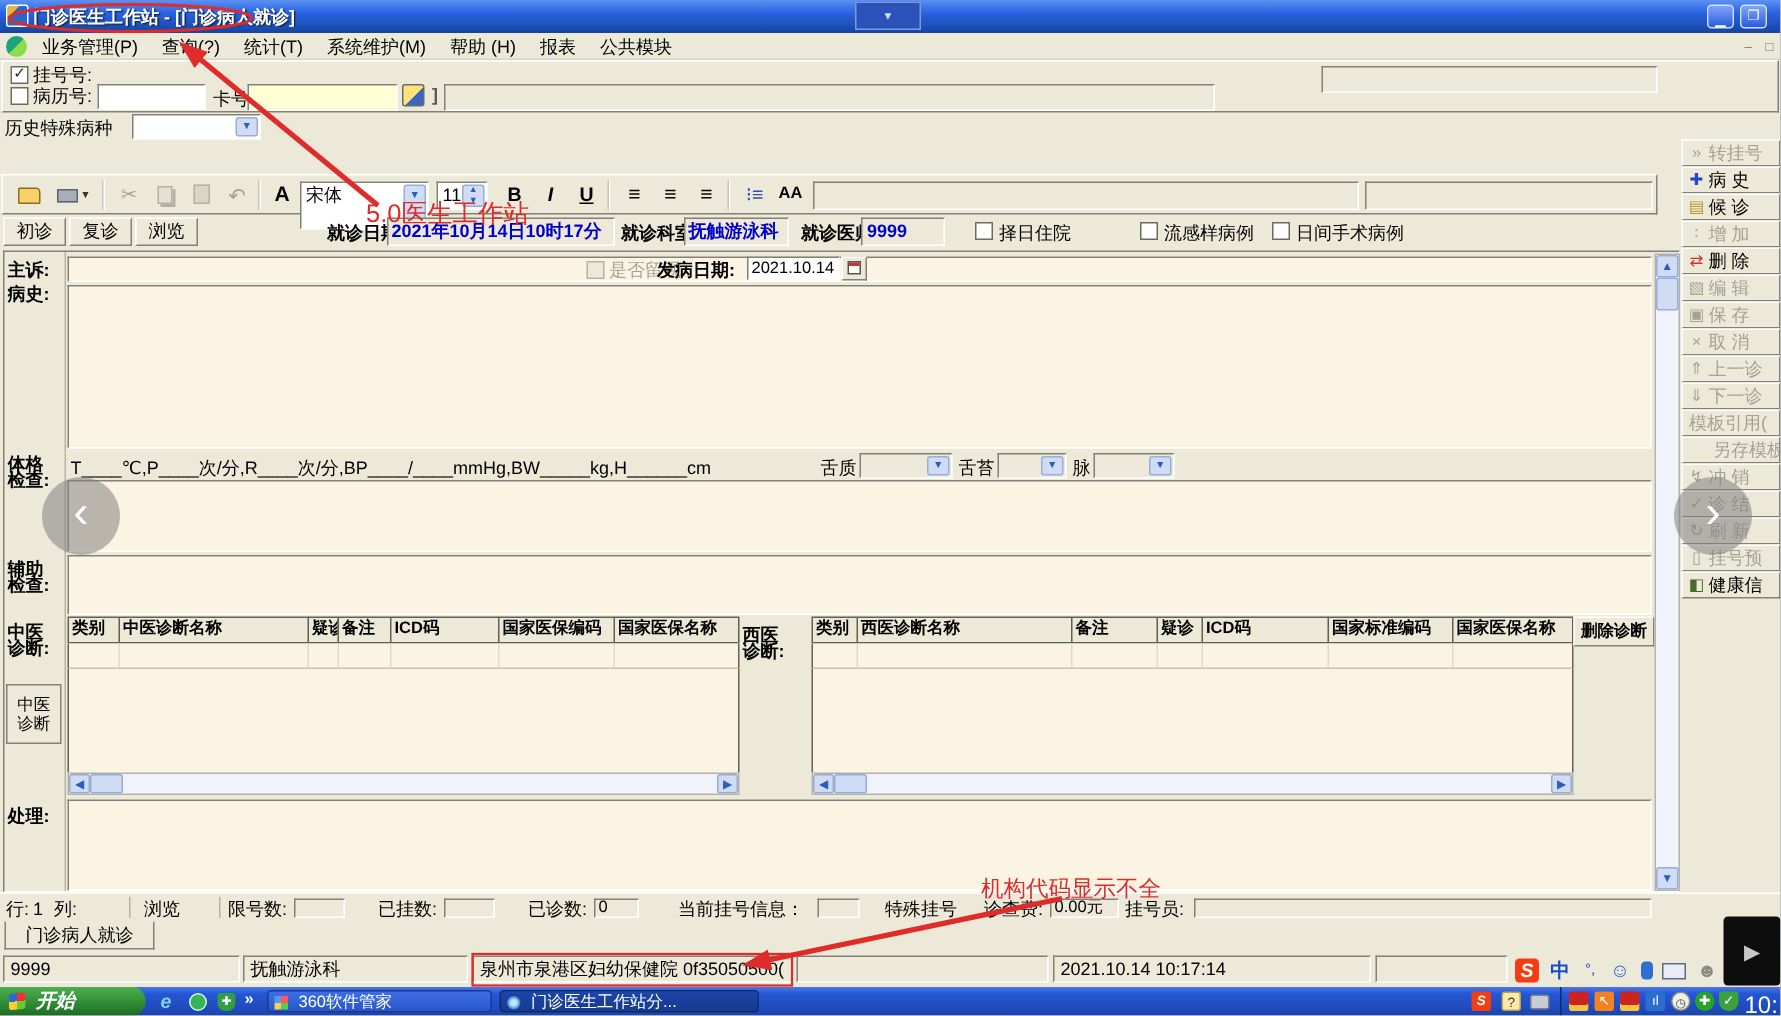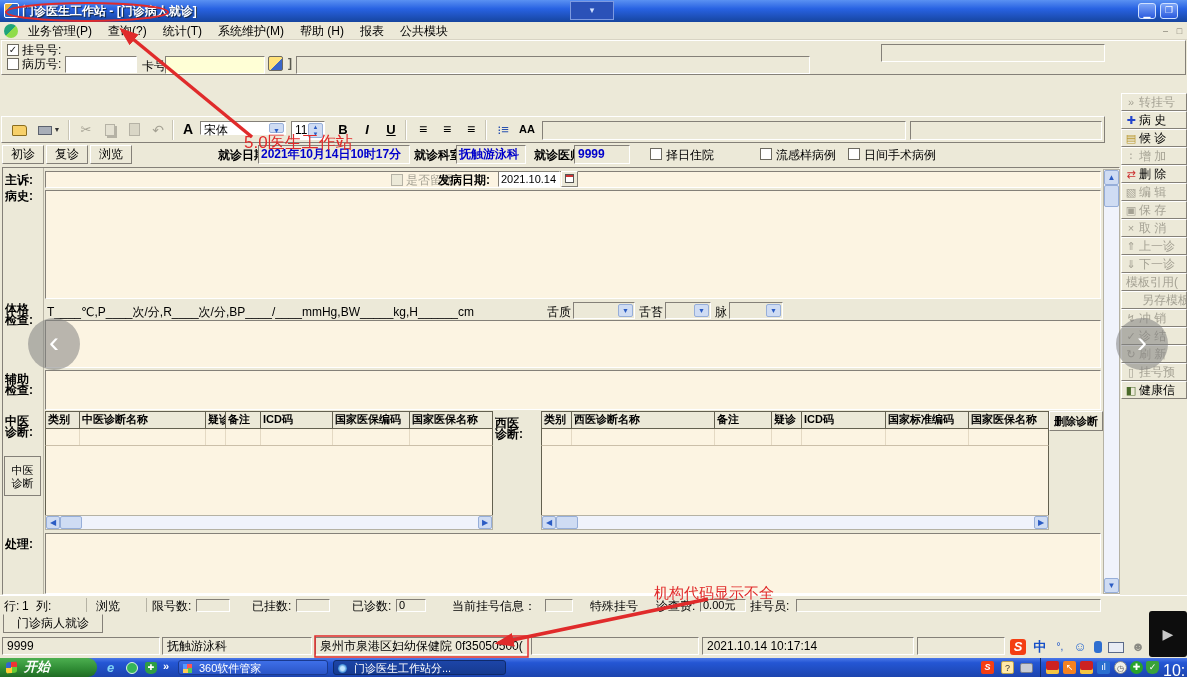--- a/index.html
+++ b/index.html
@@ -72,33 +72,39 @@
     <span class="a nowrap" style="left:20px;top:16px">病历号:</span>
     <div class="a s" style="left:63px;top:15px;width:72px;height:17px;background:#fff"></div>
     <span class="a nowrap" style="left:140px;top:18px">卡号</span>
     <div class="a s" style="left:163px;top:15px;width:100px;height:18px;background:#ffffd6"></div>
     <div class="a" style="left:266px;top:15px;width:15px;height:15px;background:linear-gradient(135deg,#ffe27a 55%,#3a66c8 55%);border:1px solid #6d6a60;border-radius:2px"></div>
     <span class="a b" style="left:286px;top:15px;color:#5a5a50">]</span>
     <div class="a s" style="left:294px;top:15px;width:514px;height:18px;background:#ece9d8"></div>
     <div class="a s" style="left:879px;top:3px;width:224px;height:18px;background:#ece9d8"></div>
   </div>
 
+  <div class="a" style="left:0;top:75px;width:1187px;height:20px">
+    <span class="a nowrap" style="left:3px;top:3px">历史特殊病种</span>
+    <div class="combo" style="left:88px;top:1px;width:86px;height:17px">
+        <span class="carr">▼</span>
+      </div>
+  </div>
 
 
   <div class="a r" style="left:1px;top:116px;width:1104px;height:27px;background:#ece9d8">
     <div class="a flat" style="left:5px;top:3px;width:24px;height:20px"><span style="display:inline-block;width:15px;height:11px;background:#f7d069;border:1px solid #8a6d1f;margin-top:5px;border-radius:1px 3px 1px 1px"></span></div>
     <div class="a flat" style="left:31px;top:3px;width:32px;height:20px"><span style="display:inline-block;width:14px;height:9px;background:#a8aeb8;border:1px solid #5c626e;margin-top:6px"></span><span style="font-size:7px;color:#333;vertical-align:3px"> ▼</span></div>
     <div class="a sep" style="left:66px;top:3px;height:20px"></div>
     <div class="a flat dis" style="left:72px;top:3px;width:24px;height:20px;font-size:13px;line-height:20px">✂</div>
     <div class="a flat" style="left:96px;top:3px;width:24px;height:20px"><span style="display:inline-block;width:10px;height:12px;border:1px solid #b5b2a5;background:#e4e1d2;margin-top:4px;box-shadow:2px 2px 0 #b5b2a5"></span></div>
     <div class="a flat" style="left:120px;top:3px;width:24px;height:20px"><span style="display:inline-block;width:11px;height:13px;border:1px solid #b5b2a5;background:#d9d6c6;margin-top:3px"></span></div>
     <div class="a flat dis" style="left:144px;top:3px;width:24px;height:20px;font-size:14px;line-height:20px">↶</div>
     <div class="a sep" style="left:170px;top:3px;height:20px"></div>
     <div class="a flat b" style="left:176px;top:3px;width:20px;height:20px;font-size:14px;line-height:19px">A</div>
-    <div class="combo" style="left:198px;top:4px;width:86px;height:14px;line-height:17px;padding-left:3px"><span>宋体</span><span class="carr" style="line-height:14px">▼</span></div>
+    <div class="combo" style="left:198px;top:4px;width:86px;height:32px;line-height:17px;padding-left:3px"><span>宋体</span><span class="carr" style="line-height:14px">▼</span></div>
     <div class="combo" style="left:289px;top:4px;width:34px;height:19px;line-height:17px;padding-left:3px"><span>11</span><span class="carr" style="font-size:6px;line-height:7px">▲<br>▼</span></div>
     <div class="a flat b" style="left:330px;top:3px;width:22px;height:20px;line-height:19px;font-size:13px">B</div>
     <div class="a flat b" style="left:354px;top:3px;width:22px;height:20px;line-height:19px;font-size:13px;font-style:italic">I</div>
     <div class="a flat b" style="left:378px;top:3px;width:22px;height:20px;line-height:19px;font-size:13px;text-decoration:underline">U</div>
     <div class="a sep" style="left:403px;top:3px;height:20px"></div>
     <div class="a flat" style="left:409px;top:3px;width:24px;height:20px;font-size:14px;line-height:19px"><span>≡</span></div>
     <div class="a flat" style="left:433px;top:3px;width:24px;height:20px;font-size:14px;line-height:19px"><span>≡</span></div>
     <div class="a flat" style="left:457px;top:3px;width:24px;height:20px;font-size:14px;line-height:19px"><span>≡</span></div>
     <div class="a sep" style="left:483px;top:3px;height:20px"></div>
     <div class="a flat" style="left:489px;top:3px;width:24px;height:20px;font-size:13px;line-height:19px;color:#2a52b0"><span>⁝≡</span></div>

